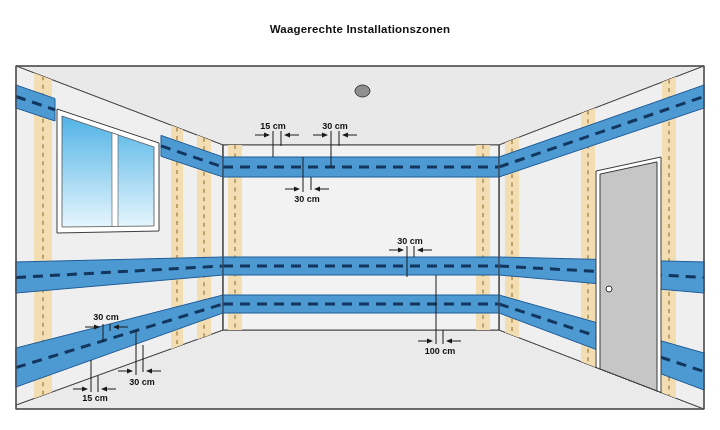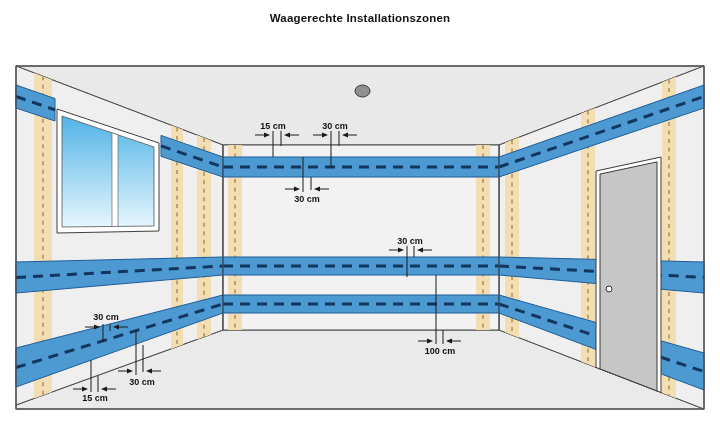--- a/index.html
+++ b/index.html
@@ -1,18 +1,18 @@
 <!DOCTYPE html>
 <html style="--zone-fill: #4d9ad2; --zone-edge: #1f5c99; --zone-dash: #12365e; --strip-fill: #f3ddb2; --strip-dash: #b08d52; --ceiling: #e9e9e9; --wall: #efefef; --back-wall: #f2f2f2; --floor: #eaeaea; --outline: #4a4a4a; --door-fill: #c6c6c6; --door-frame: #ffffff; --glass-top: #50b3e6; --glass-bottom: #e6f6fd; --lamp: #8f8f8f;"><head>
 <meta charset="utf-8">
 <style>
   html,body{margin:0;padding:0;background:#ffffff;}
   .stage{position:relative;width:720px;height:430px;background:#fff;overflow:hidden;
          font-family:"Liberation Sans",sans-serif;}
-  .title{position:absolute;top:12px;left:0;width:720px;text-align:center;
+  .title{position:absolute;top:23px;left:0;width:720px;text-align:center;
          font-size:11.5px;font-weight:bold;color:#111;letter-spacing:0.2px;}
   svg{position:absolute;top:0;left:0;}
   .dimlabel{font-family:"Liberation Sans",sans-serif;font-size:9px;font-weight:bold;fill:#111;}
   .dimline{stroke:#1a1a1a;stroke-width:1;fill:none;}
   .dimarrow{fill:#1a1a1a;stroke:none;}
   .band{fill:var(--zone-fill);stroke:var(--zone-edge);stroke-width:1;}
   .banddash{stroke:var(--zone-dash);stroke-width:3;fill:none;stroke-dasharray:10 7;}
   .strip{fill:var(--strip-fill);stroke:none;}
   .stripdash{stroke:var(--strip-dash);stroke-width:1.5;fill:none;stroke-dasharray:4 4.5;}
   .outline{stroke:var(--outline);stroke-width:1;}

